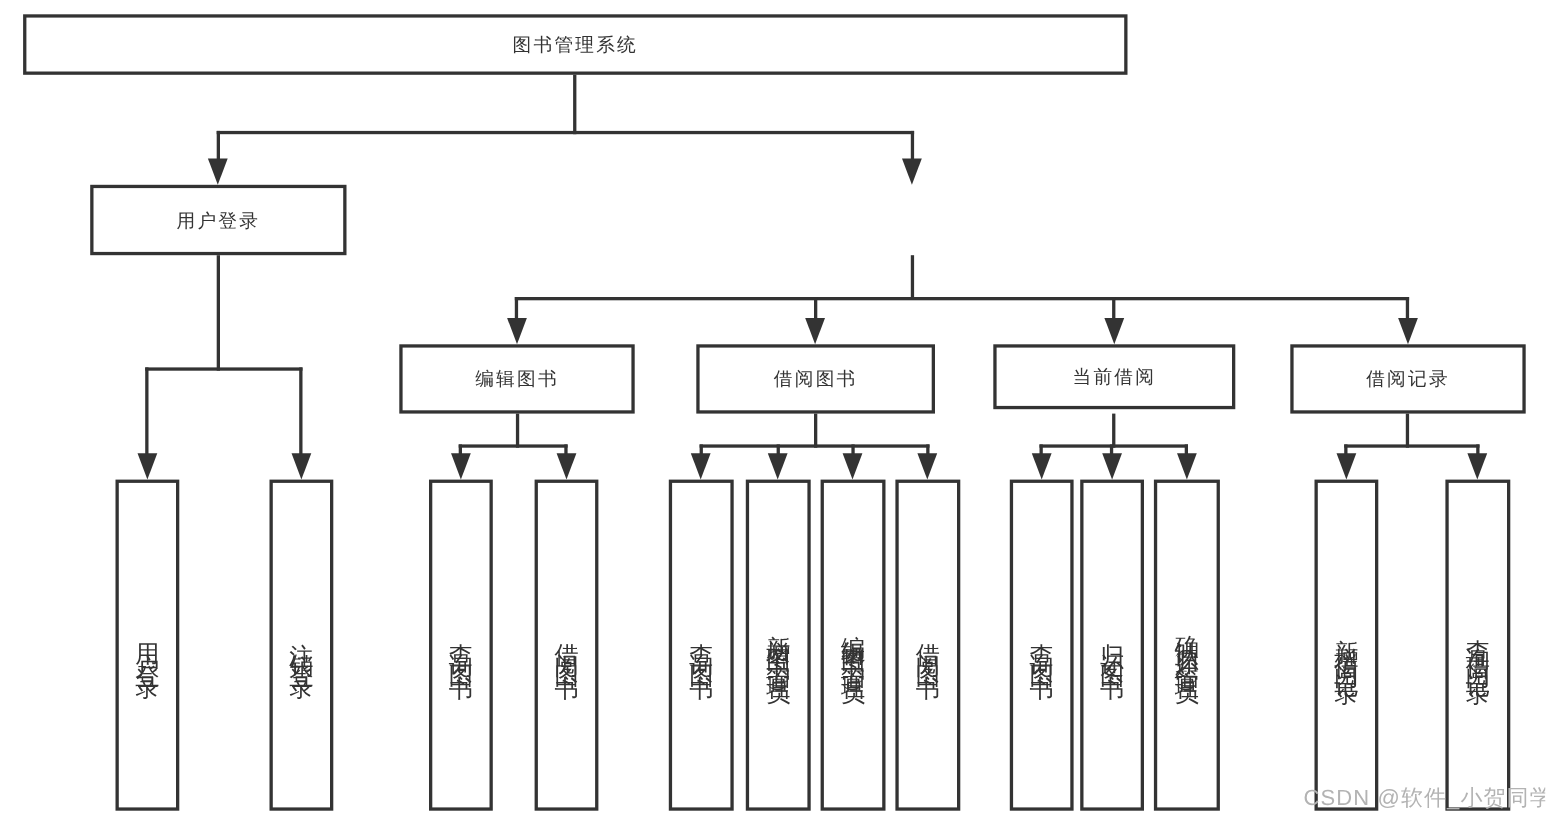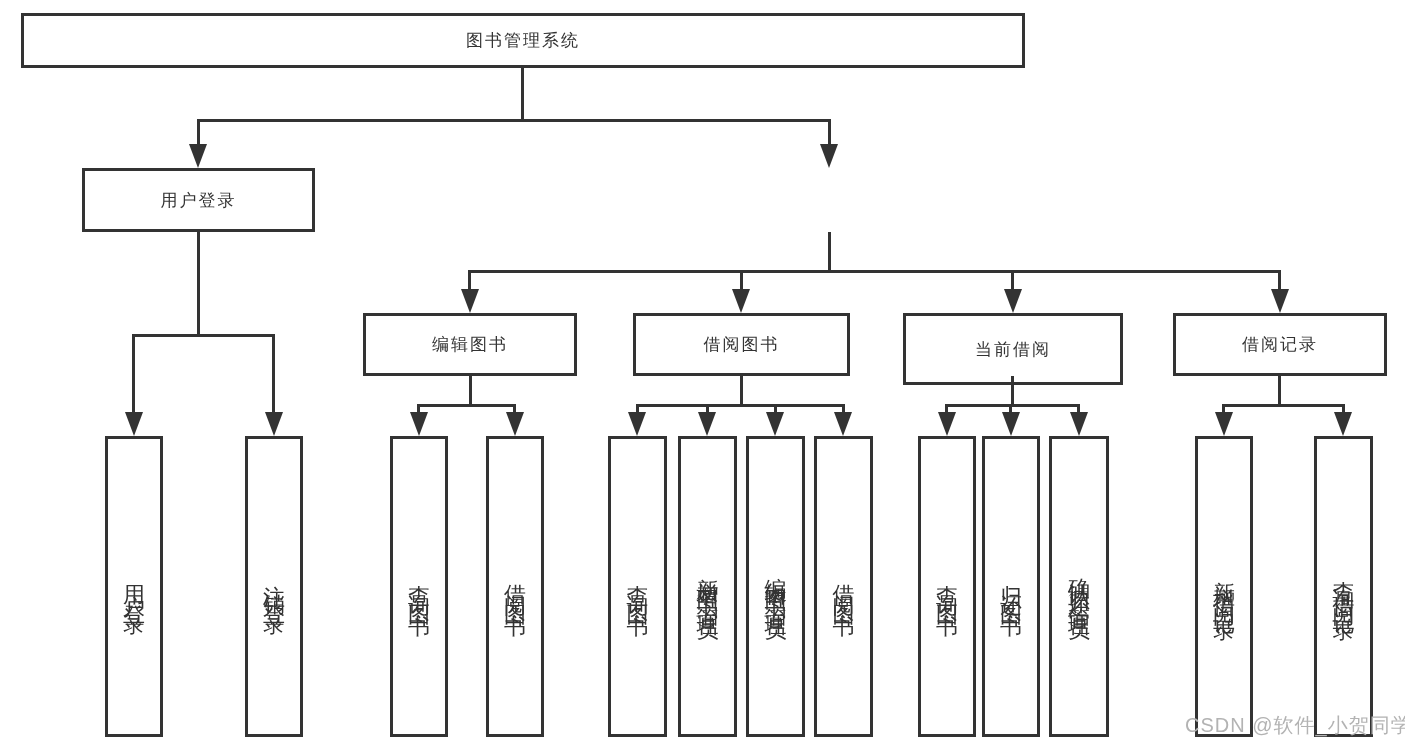--- a/index.html
+++ b/index.html
@@ -37,21 +37,21 @@
 <body>
 
 <div class="stage">
 
   <div class="box" style="left:21px;top:13px;width:1004px;height:55px">图书管理系统</div>
 
   <div class="box" style="left:82px;top:168px;width:233px;height:64px">用户登录</div>
 
   <div class="box" style="left:363px;top:313px;width:214px;height:63px">编辑图书</div>
   <div class="box" style="left:633px;top:313px;width:217px;height:63px">借阅图书</div>
-  <div class="box" style="left:903px;top:313px;width:220px;height:72px">当前借阅</div>
+  <div class="box" style="left:903px;top:313px;width:220px;height:59px">当前借阅</div>
   <div class="box" style="left:1173px;top:313px;width:214px;height:63px">借阅记录</div>
 
   <div class="box vbox" style="left:105px;top:436px;width:58px;height:301px">用户登录</div>
   <div class="box vbox" style="left:245px;top:436px;width:58px;height:301px">注销登录</div>
 
   <div class="box vbox" style="left:390px;top:436px;width:58px;height:301px">查询图书</div>
   <div class="box vbox" style="left:486px;top:436px;width:58px;height:301px">借阅图书</div>
 
   <div class="box vbox" style="left:608px;top:436px;width:59px;height:301px">查询图书</div>
   <div class="box vbox" style="left:678px;top:436px;width:59px;height:301px;letter-spacing:6px">新增图书（管理员）</div>

